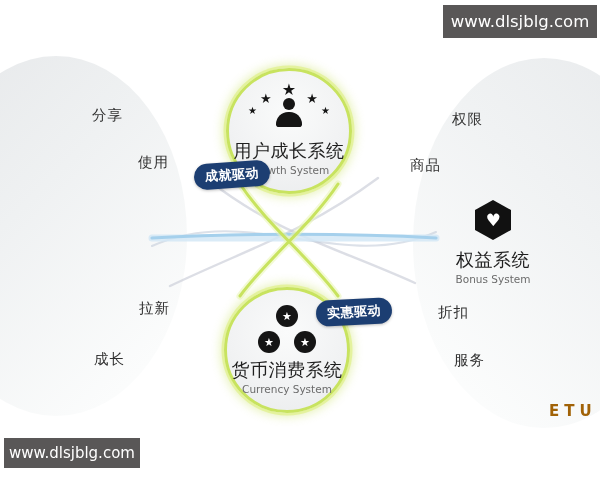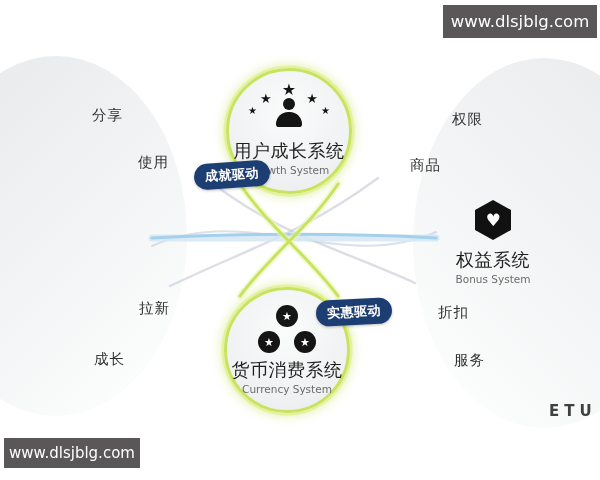--- a/index.html
+++ b/index.html
@@ -109,21 +109,21 @@
     background:var(--badge-navy,#1c3e72);color:#fff;
     font-size:13px;font-weight:bold;letter-spacing:.5px;white-space:nowrap;
     padding:4px 11px;border-radius:14px;
     box-shadow:0 1px 3px rgba(0,0,0,.25);
   }
   .badge-achievement{left:194px;top:162px;transform:rotate(-4deg);}
   .badge-emotion{left:256px;top:227px;}
   .badge-value{left:316px;top:299px;transform:rotate(-3deg);}
 
   
-  .brand{left:549px;top:402px;font-size:15px;font-weight:bold;letter-spacing:5px;color:#404040;}
+  .brand{left:549px;top:402px;font-size:15px;font-weight:bold;letter-spacing:5px;color:#a16207;}
 
   .z1{z-index:1;}.z2{z-index:2;}.z3{z-index:3;}.z5{z-index:5;}
 </style>
 </head>
 <body>
 
 <div class="abs" style="left:0;top:0;width:600px;height:480px;">
 
   <div class="abs ellipse ellipse-left z1"></div>
   <div class="abs ellipse ellipse-right z1"></div>

